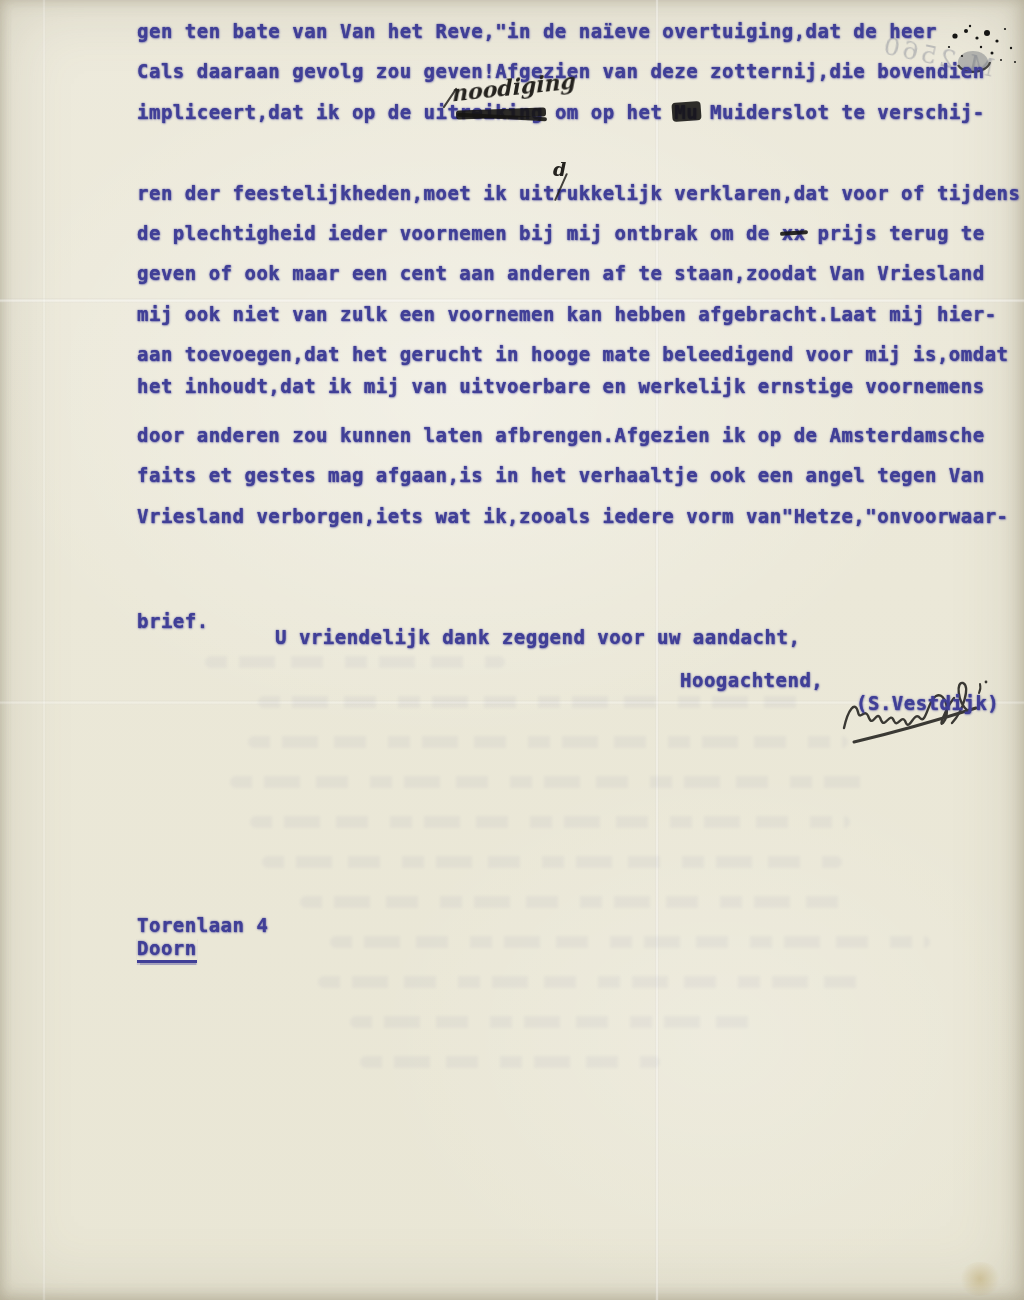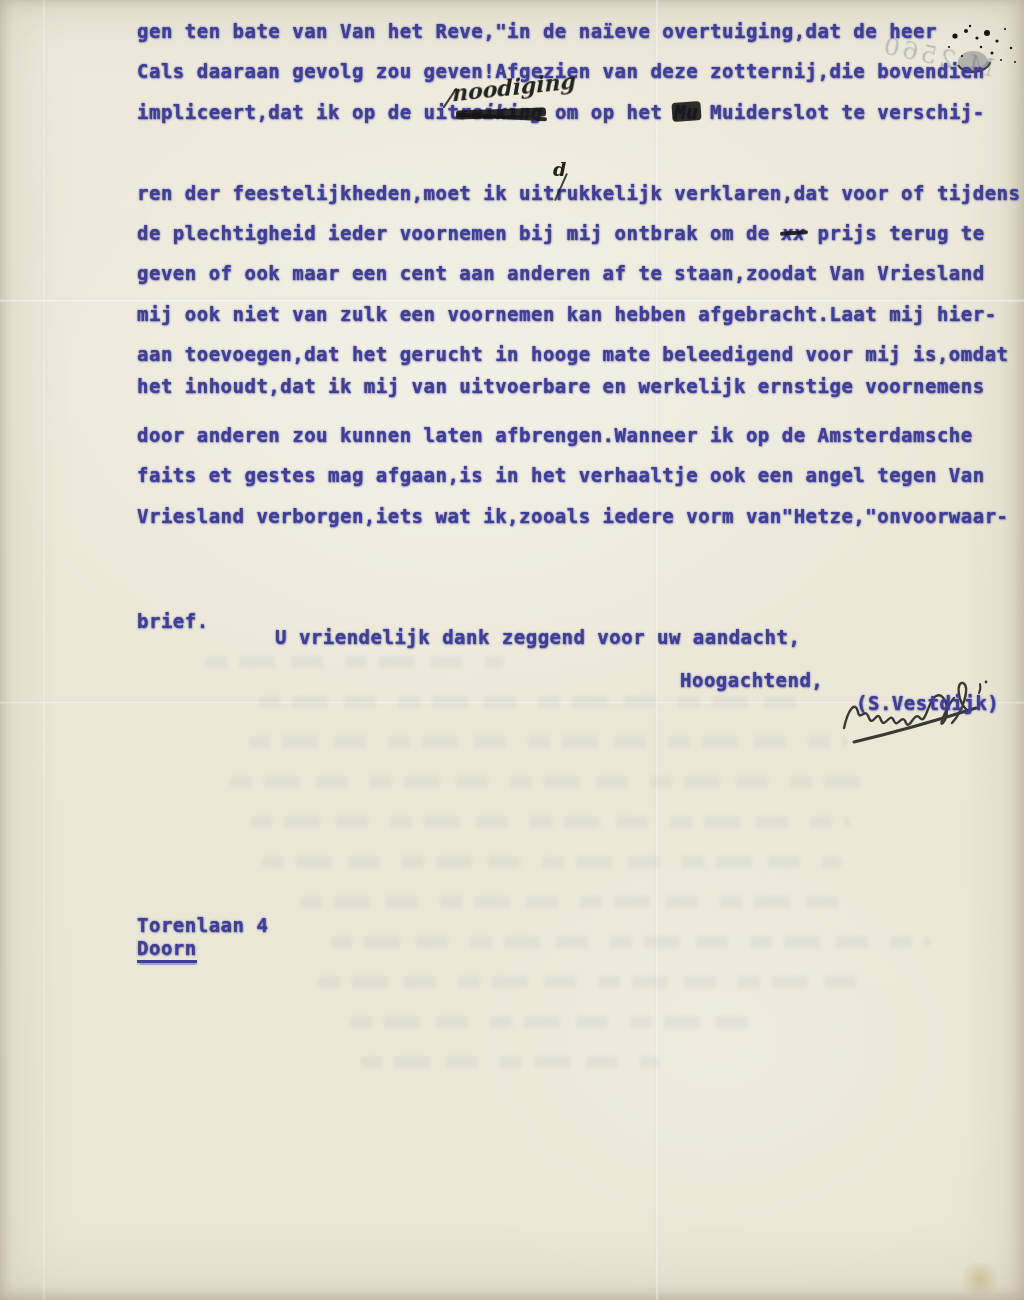--- a/index.html
+++ b/index.html
@@ -29,21 +29,21 @@
     filter:blur(.5px);}
   .stain{position:absolute;border-radius:50%;
     background:radial-gradient(circle,rgba(170,140,60,.35),rgba(170,140,60,0) 70%);}
   
   .ln{
     position:absolute;left:137px;white-space:pre;
     font-size:19px;font-weight:bold;letter-spacing:.5px;line-height:22px;
     color:#403f97;
     text-shadow:0 0 1px rgba(64,63,151,.9),0 0 2.6px rgba(64,63,151,.45),.6px .6px 1.6px rgba(64,63,151,.35);
   }
-  .struck{position:relative;display:inline-block;font-style:italic;}
+  .struck{position:relative;display:inline-block;}
   .scribble{position:absolute;background:#161513;opacity:.9;border-radius:3px;pointer-events:none;}
   .blob{position:absolute;background:#131210;opacity:.88;border-radius:4px;pointer-events:none;}
   
   .hand{
     position:absolute;color:#24221e;font-family:"DejaVu Serif","Liberation Serif",serif;
     font-style:italic;font-weight:bold;filter:blur(.3px);white-space:pre;
   }
   .handbar{position:absolute;background:#24221e;opacity:.85;border-radius:2px;}
   
   .pencil{
@@ -100,21 +100,21 @@
 
 
   <div class="ln" style="top:182px"><span>ren der feestelijkheden,moet ik uit</span><span>rukkelijk verklaren,dat voor of tijdens</span></div>
 
   <div class="ln" style="top:222px"><span>de plechtigheid ieder voornemen bij mij ontbrak om de </span><span class="struck"><span>xx</span><span class="scribble" style="left:-2px;right:-2px;top:9px;height:4px;transform:rotate(-4deg)"></span></span><span> prijs terug te</span></div>
 
   <div class="ln" style="top:262px">geven of ook maar een cent aan anderen af te staan,zoodat Van Vriesland</div>
   <div class="ln" style="top:303px">mij ook niet van zulk een voornemen kan hebben afgebracht.Laat mij hier-</div>
   <div class="ln" style="top:343px">aan toevoegen,dat het gerucht in hooge mate beleedigend voor mij is,omdat</div>
   <div class="ln" style="top:375px">het inhoudt,dat ik mij van uitvoerbare en werkelijk ernstige voornemens</div>
-  <div class="ln" style="top:424px">door anderen zou kunnen laten afbrengen.Wanneer ik op de Amsterdamsche</div>
+  <div class="ln" style="top:424px">door anderen zou kunnen laten afbrengen.Afgezien ik op de Amsterdamsche</div>
   <div class="ln" style="top:464px">faits et gestes mag afgaan,is in het verhaaltje ook een angel tegen Van</div>
   <div class="ln" style="top:505px">Vriesland verborgen,iets wat ik,zooals iedere vorm van"Hetze,"onvoorwaar-</div>
   <div class="ln" style="top:610px">brief.</div>
 
   <div class="hand" style="left:452px;top:74px;font-size:22px;transform:rotate(-6deg) skewX(-6deg)">noodiging</div>
   <div class="handbar" style="left:449px;top:86px;width:2px;height:24px;transform:rotate(34deg)"></div>
 
   <div class="hand" style="left:553px;top:158px;font-size:19px">d</div>
   <div class="handbar" style="left:560px;top:172px;width:2px;height:30px;transform:rotate(24deg)"></div>
 

